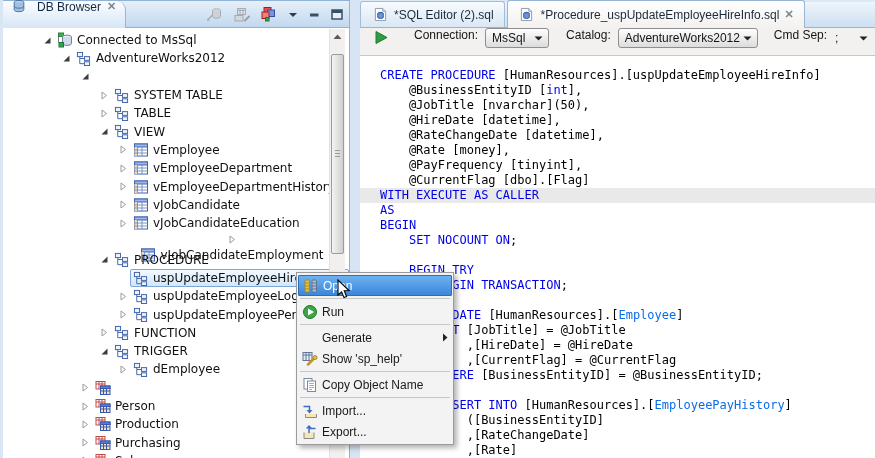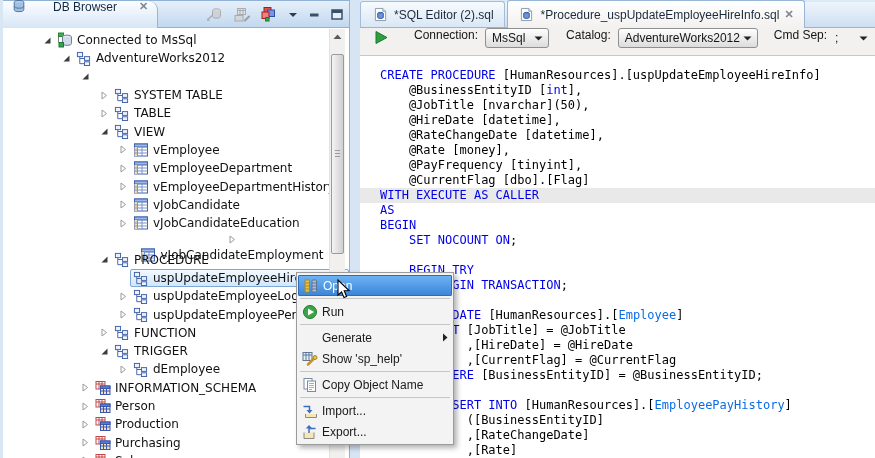--- a/index.html
+++ b/index.html
@@ -7,21 +7,21 @@
   .app { position:relative; width:875px; height:458px; overflow:hidden;
          font-family:"Liberation Sans", sans-serif; background:#fff; }
 
   
   .left-panel { position:absolute; left:0; top:0; width:350px; height:458px;
                 background:#fff; border-left:3px solid #d9e6f4; border-right:1px solid #93b3d6; }
   .panel-header { position:relative; height:28px;
                   background:linear-gradient(180deg,#e6f0fa,#c2d8ef);
                   border-top:1px solid #8fb2d6; border-bottom:1px solid #8fb2d6; }
   .view-tab { position:absolute; left:0; top:0; height:27px; display:flex; align-items:center;
-              gap:22px; padding:0 9px 16px 7px;
+              gap:6px; padding:0 9px 16px 7px;
               background:linear-gradient(180deg,#fcfdff,#d6e6f6);
               border-right:1px solid #94b6d8; border-top-right-radius:9px; }
   .view-tab-title { font-size:12px; color:#12293f; }
   .close-x { color:#7d8a96; font-size:11px; font-weight:bold; cursor:default; }
   .header-tools { position:absolute; right:6px; top:0; height:27px; display:flex;
                   align-items:center; gap:9px; }
   .tool { display:flex; align-items:center; justify-content:center; width:18px; height:18px; }
   .tool.small { width:13px; }
 
   
@@ -487,21 +487,20 @@
             <span class="row-core">
               <span class="tree-icon">
                 <svg width="16" height="16" viewBox="0 0 16 16">
                   <rect x="1" y="1.5" width="9" height="7.5" fill="#fff" stroke="#c04848"></rect>
                   <path d="M1 4 h9 M4 1.5 v7.5 M7 1.5 v7.5" stroke="#c04848" fill="none"></path>
                   <rect x="5.5" y="6" width="9.5" height="8.5" fill="#f4e3c2" stroke="#3a57b0"></rect>
                   <rect x="5.5" y="6" width="9.5" height="2.5" fill="#5b7ec9" stroke="#3a57b0"></rect>
                   <path d="M5.5 11 h9.5 M8.5 8.5 v6 M11.5 8.5 v6" stroke="#3a57b0" fill="none"></path>
                 </svg>
               </span>
-              <span class="tree-label">INFORMATION_SCHEMA</span>
             </span>
           </div>
           <div class="tree-row" style="padding-left: 73px;">
             <span class="twistie">
               <svg width="9" height="9" viewBox="0 0 9 9">
                 <path d="M2 1 L6.5 4.5 L2 8 Z" fill="#fff" stroke="#9a9a9a"></path>
               </svg>
             </span>
             <span class="row-core">
               <span class="tree-icon">

